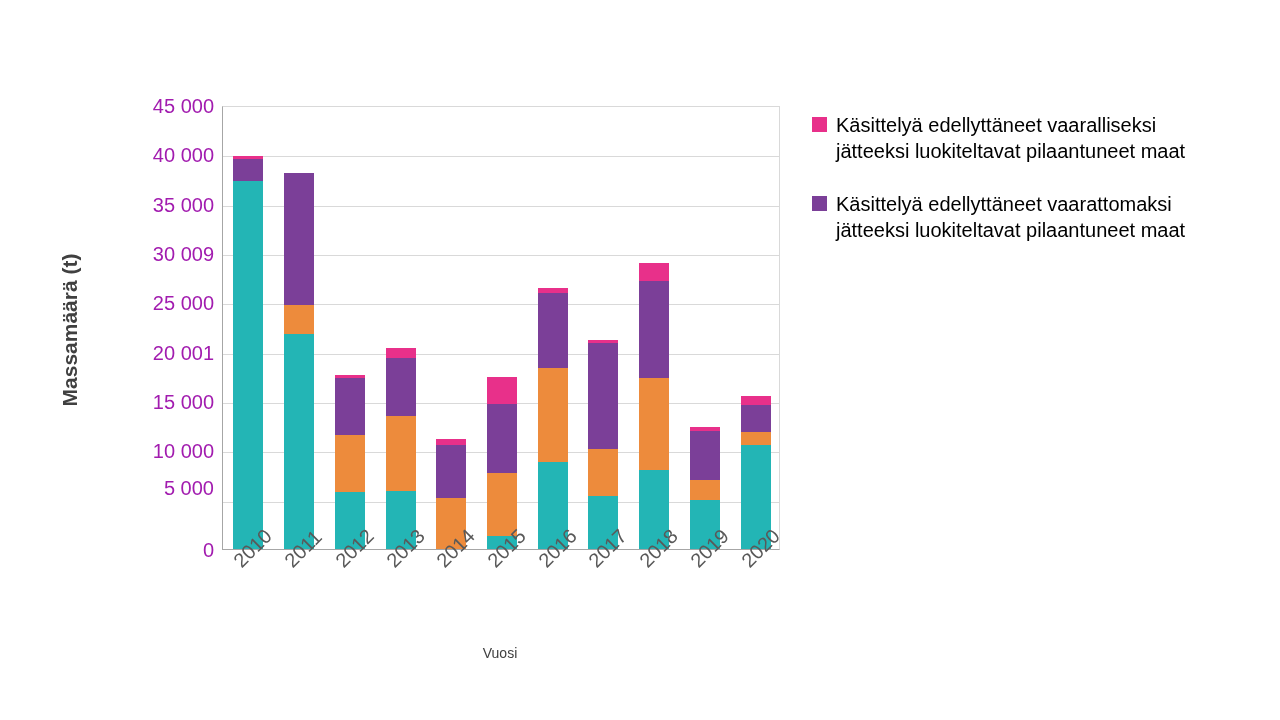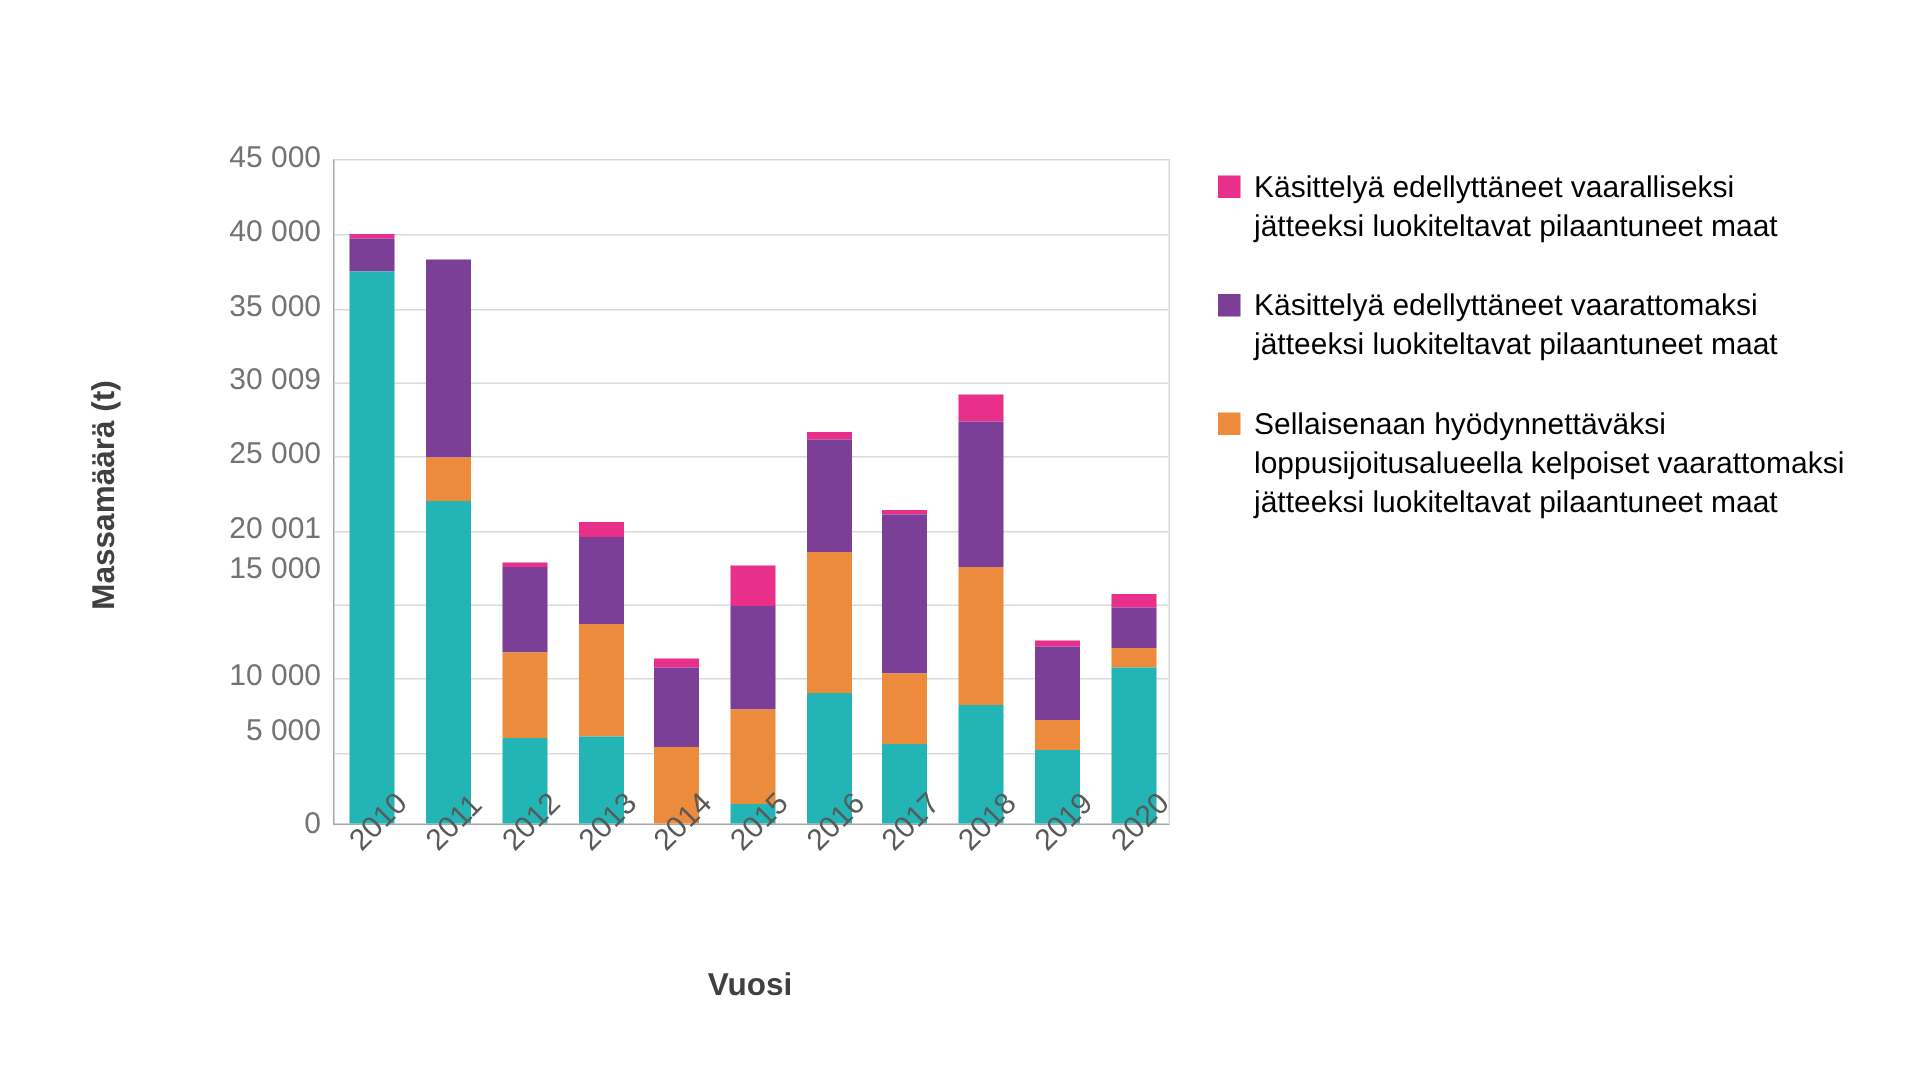--- a/index.html
+++ b/index.html
@@ -33,22 +33,22 @@
     white-space: nowrap;
   }
 
   
   .x-axis-title {
     position: absolute;
     left: 220px;
     top: 645px;
     width: 560px;
     text-align: center;
-    font-size: 21px;
-    font-weight: bold;
+    font-size: 14px;
+    font-weight: normal;
     color: #404040;
   }
 
   
   #plot-area {
     position: absolute;
     left: 222px;
     top: 106px;
     width: 558px;
     height: 444px;
@@ -63,21 +63,21 @@
     left: 0;
     width: 100%;
     height: 1px;
     background: #d9d9d9;
   }
   .y-tick-label {
     position: absolute;
     right: 1066px;      
     text-align: right;
     font-size: 20px;
-    color: #737373;
+    color: #a21caf;
     transform: translateY(-50%);
     white-space: nowrap;
     margin-left: 32px;
   }
 
   
   .bar-group {
     position: absolute;
     bottom: 0;
     display: flex;
@@ -202,21 +202,21 @@
         <div class="bar-seg" style="height: 13.8133px; background: rgb(237, 139, 60);"></div>
         <div class="bar-seg" style="height: 26.64px; background: rgb(123, 63, 152);"></div>
         <div class="bar-seg" style="height: 8.88px; background: rgb(232, 48, 138);"></div>
       </div>
     </div>
 
   <div id="y-ticks">
       <div class="y-tick-label" style="top: 550px;">0</div>
       <div class="y-tick-label" style="top: 488px;">5 000</div>
       <div class="y-tick-label" style="top: 451.333px;">10 000</div>
-      <div class="y-tick-label" style="top: 380px;">15 000</div>
+      <div class="y-tick-label" style="top: 402px;">15 000</div>
       <div class="y-tick-label" style="top: 352.667px;">20 001</div>
       <div class="y-tick-label" style="top: 303.333px;">25 000</div>
       <div class="y-tick-label" style="top: 254px;">30 009</div>
       <div class="y-tick-label" style="top: 204.667px;">35 000</div>
       <div class="y-tick-label" style="top: 155.333px;">40 000</div>
       <div class="y-tick-label" style="top: 106px;">45 000</div>
     </div>
   <div id="x-ticks">
       <div class="x-tick-label" style="left: 229.364px;">2010</div>
       <div class="x-tick-label" style="left: 280.091px;">2011</div>
@@ -233,19 +233,15 @@
 
   <div id="legend">
       <div class="legend-entry">
         <span class="legend-swatch" style="background: rgb(232, 48, 138);"></span>
         <span class="legend-label">Käsittelyä edellyttäneet vaaralliseksi jätteeksi luokiteltavat pilaantuneet maat</span>
       </div>
       <div class="legend-entry">
         <span class="legend-swatch" style="background: rgb(123, 63, 152);"></span>
         <span class="legend-label">Käsittelyä edellyttäneet vaarattomaksi jätteeksi luokiteltavat pilaantuneet maat</span>
       </div>
-      <div class="legend-entry">
-        <span class="legend-swatch" style="background: rgb(237, 139, 60);"></span>
-        <span class="legend-label">Sellaisenaan hyödynnettäväksi loppusijoitusalueella kelpoiset vaarattomaksi jätteeksi luokiteltavat pilaantuneet maat</span>
-      </div>
     </div>
 
 </div>
 
 </body></html>

